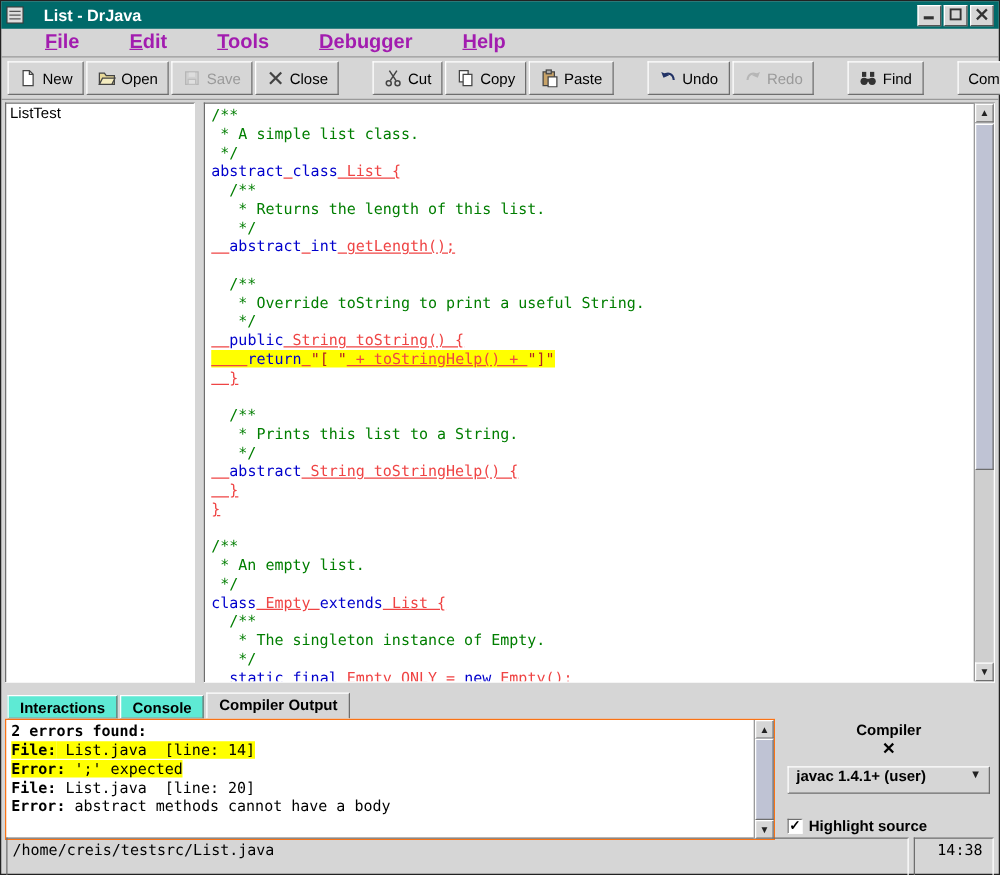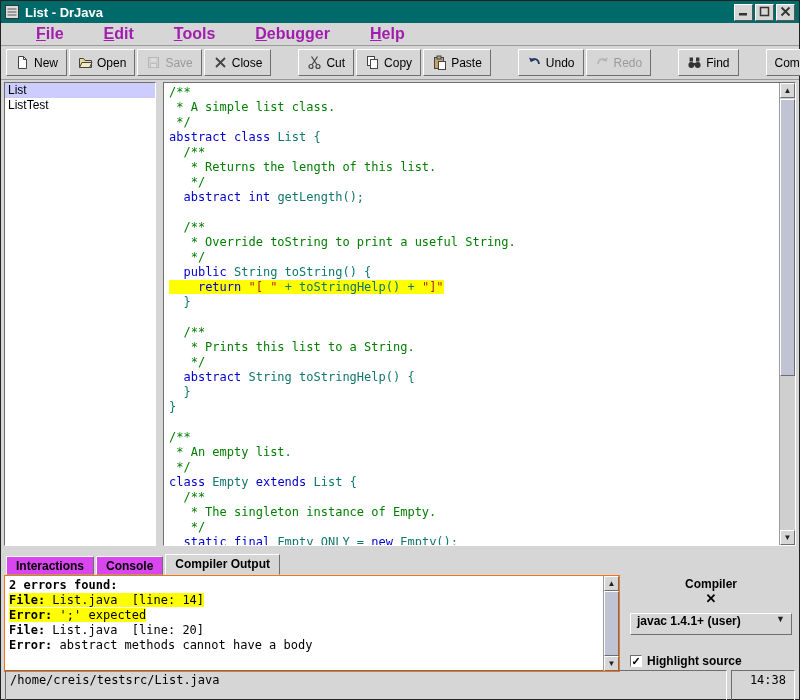--- a/index.html
+++ b/index.html
@@ -4,21 +4,21 @@
 <style>
   * { box-sizing: border-box; margin: 0; padding: 0; }
   html, body { width: 800px; height: 700px; }
   body { font-family: "Liberation Sans", sans-serif; background: #777; }
 
   .window { width: 800px; height: 700px; background: #d6d6d6; border: 1px solid #222;
             display: flex; flex-direction: column; }
 
   
   .titlebar { height: 22px; background: var(--titlebar, #006a6a); display: flex;
-              align-items: center; padding: 0 4px; gap: 6px; flex: none; }
+              align-items: center; padding: 0 4px; gap: 16px; flex: none; }
   .title-icon { display: inline-flex; }
   .title-text { color: #fff; font-weight: bold; font-size: 13px; flex: 1;
                 white-space: nowrap; overflow: hidden; }
   .win-buttons { display: flex; gap: 2px; }
   .winbtn { width: 19px; height: 17px; background: #d6d6d6; border: 1px solid;
             border-color: #fff #555 #555 #fff; display: inline-flex; align-items: center;
             justify-content: center; padding: 0; }
 
   
   .menubar { height: 23px; display: flex; align-items: center; padding: 0 3px;
@@ -46,40 +46,40 @@
   .splitter { width: 7px; }
   .editor-wrap { flex: 1; display: flex; border: 1px solid;
                  border-color: #6e6e6e #fff #fff #6e6e6e; background: #fff; min-width: 0; }
   .editor { flex: 1; overflow: hidden; padding: 2px 0 0 5px;
             font-family: "DejaVu Sans Mono", monospace; font-size: 12px; line-height: 15px;
             white-space: pre; }
   .cl { height: 15px; }
   .c-kw { color: var(--kw, #0000cc); }
   .c-cm { color: var(--cm, #007e00); }
   .c-str { color: var(--str, #b22222); }
-  .c-pl { color: #0f766e; }
+  .c-pl { color: #ef4444; text-decoration: underline; }
   .linehl { background: var(--hl, #ffff00); }
 
   
   .vscroll { width: 16px; background: #cfcfcf; border-left: 1px solid #9a9a9a;
              position: relative; flex: none; }
   .sb-btn { position: absolute; left: 0; width: 15px; height: 15px; background: #d6d6d6;
             border: 1px solid; border-color: #fff #6e6e6e #6e6e6e #fff; font-size: 8px;
             display: flex; align-items: center; justify-content: center; color: #222; }
   .sb-btn.up { top: 0; } .sb-btn.down { bottom: 0; }
   .sb-thumb { position: absolute; left: 0; width: 15px; background: #bfc3d4;
               border: 1px solid; border-color: #fff #6e6e6e #6e6e6e #fff; }
   .ed-thumb { top: 16px; height: 60%; }
   .out-thumb { top: 15px; bottom: 15px; }
 
   
   .hsplit { height: 6px; flex: none; }
   .bottom { height: 118px; display: flex; flex-direction: column; padding: 0 3px; flex: none; }
   .tabs { height: 21px; display: flex; align-items: flex-end; gap: 2px; padding-left: 2px; flex: none; }
-  .tab { font-weight: bold; font-size: 12px; padding: 2px 9px 0 9px; background: #d946ef;
+  .tab { font-weight: bold; font-size: 12px; padding: 2px 9px 0 9px; background: #5eead4;
          border: 1px solid; border-color: #fff #6e6e6e #9a9a9a #fff; height: 19px;
          white-space: nowrap; }
   .tab.active { background: #d6d6d6; height: 21px; border-bottom-color: #d6d6d6; }
   .bottom-row { flex: 1; display: flex; min-height: 0; }
   .output-wrap { flex: 1; display: flex; border: 1px solid #f97316; background: #fff; min-width: 0; }
   .output { flex: 1; padding: 2px 4px; font-family: "DejaVu Sans Mono", monospace;
             font-size: 12px; line-height: 15px; white-space: pre; overflow: hidden; }
   .ol { height: 15px; }
   .ol .b { font-weight: bold; }
   .ol .ohl { background: var(--hl, #ffff00); }
@@ -249,21 +249,20 @@
       <button class="tbtn gap">
         <span>Compile All</span>
       </button>
       <button class="tbtn">
         <span>Reset</span>
       </button>
     </div>
 
   <div class="main">
     <div class="filelist" id="filelist">
-        <div class="fitem sel">List</div>
         <div class="fitem">ListTest</div>
       </div>
     <div class="splitter"></div>
     <div class="editor-wrap">
       <div class="editor" id="editor"><div class="cl"><span class="c-cm">/**</span></div><div class="cl"><span class="c-cm"> * A simple list class.</span></div><div class="cl"><span class="c-cm"> */</span></div><div class="cl"><span class="c-kw">abstract</span><span class="c-pl"> </span><span class="c-kw">class</span><span class="c-pl"> List {</span></div><div class="cl"><span class="c-cm">  /**</span></div><div class="cl"><span class="c-cm">   * Returns the length of this list.</span></div><div class="cl"><span class="c-cm">   */</span></div><div class="cl"><span class="c-pl">  </span><span class="c-kw">abstract</span><span class="c-pl"> </span><span class="c-kw">int</span><span class="c-pl"> getLength();</span></div><div class="cl">&nbsp;</div><div class="cl"><span class="c-cm">  /**</span></div><div class="cl"><span class="c-cm">   * Override toString to print a useful String.</span></div><div class="cl"><span class="c-cm">   */</span></div><div class="cl"><span class="c-pl">  </span><span class="c-kw">public</span><span class="c-pl"> String toString() {</span></div><div class="cl"><span class="linehl"><span class="c-pl">    </span><span class="c-kw">return</span><span class="c-pl"> </span><span class="c-str">"[ "</span><span class="c-pl"> + toStringHelp() + </span><span class="c-str">"]"</span></span></div><div class="cl"><span class="c-pl">  }</span></div><div class="cl">&nbsp;</div><div class="cl"><span class="c-cm">  /**</span></div><div class="cl"><span class="c-cm">   * Prints this list to a String.</span></div><div class="cl"><span class="c-cm">   */</span></div><div class="cl"><span class="c-pl">  </span><span class="c-kw">abstract</span><span class="c-pl"> String toStringHelp() {</span></div><div class="cl"><span class="c-pl">  }</span></div><div class="cl"><span class="c-pl">}</span></div><div class="cl">&nbsp;</div><div class="cl"><span class="c-cm">/**</span></div><div class="cl"><span class="c-cm"> * An empty list.</span></div><div class="cl"><span class="c-cm"> */</span></div><div class="cl"><span class="c-kw">class</span><span class="c-pl"> Empty </span><span class="c-kw">extends</span><span class="c-pl"> List {</span></div><div class="cl"><span class="c-cm">  /**</span></div><div class="cl"><span class="c-cm">   * The singleton instance of Empty.</span></div><div class="cl"><span class="c-cm">   */</span></div><div class="cl"><span class="c-pl">  </span><span class="c-kw">static</span><span class="c-pl"> </span><span class="c-kw">final</span><span class="c-pl"> Empty ONLY = </span><span class="c-kw">new</span><span class="c-pl"> Empty();</span></div></div>
       <div class="vscroll">
         <div class="sb-btn up">▲</div>
         <div class="sb-thumb ed-thumb"></div>
         <div class="sb-btn down">▼</div>
       </div>

